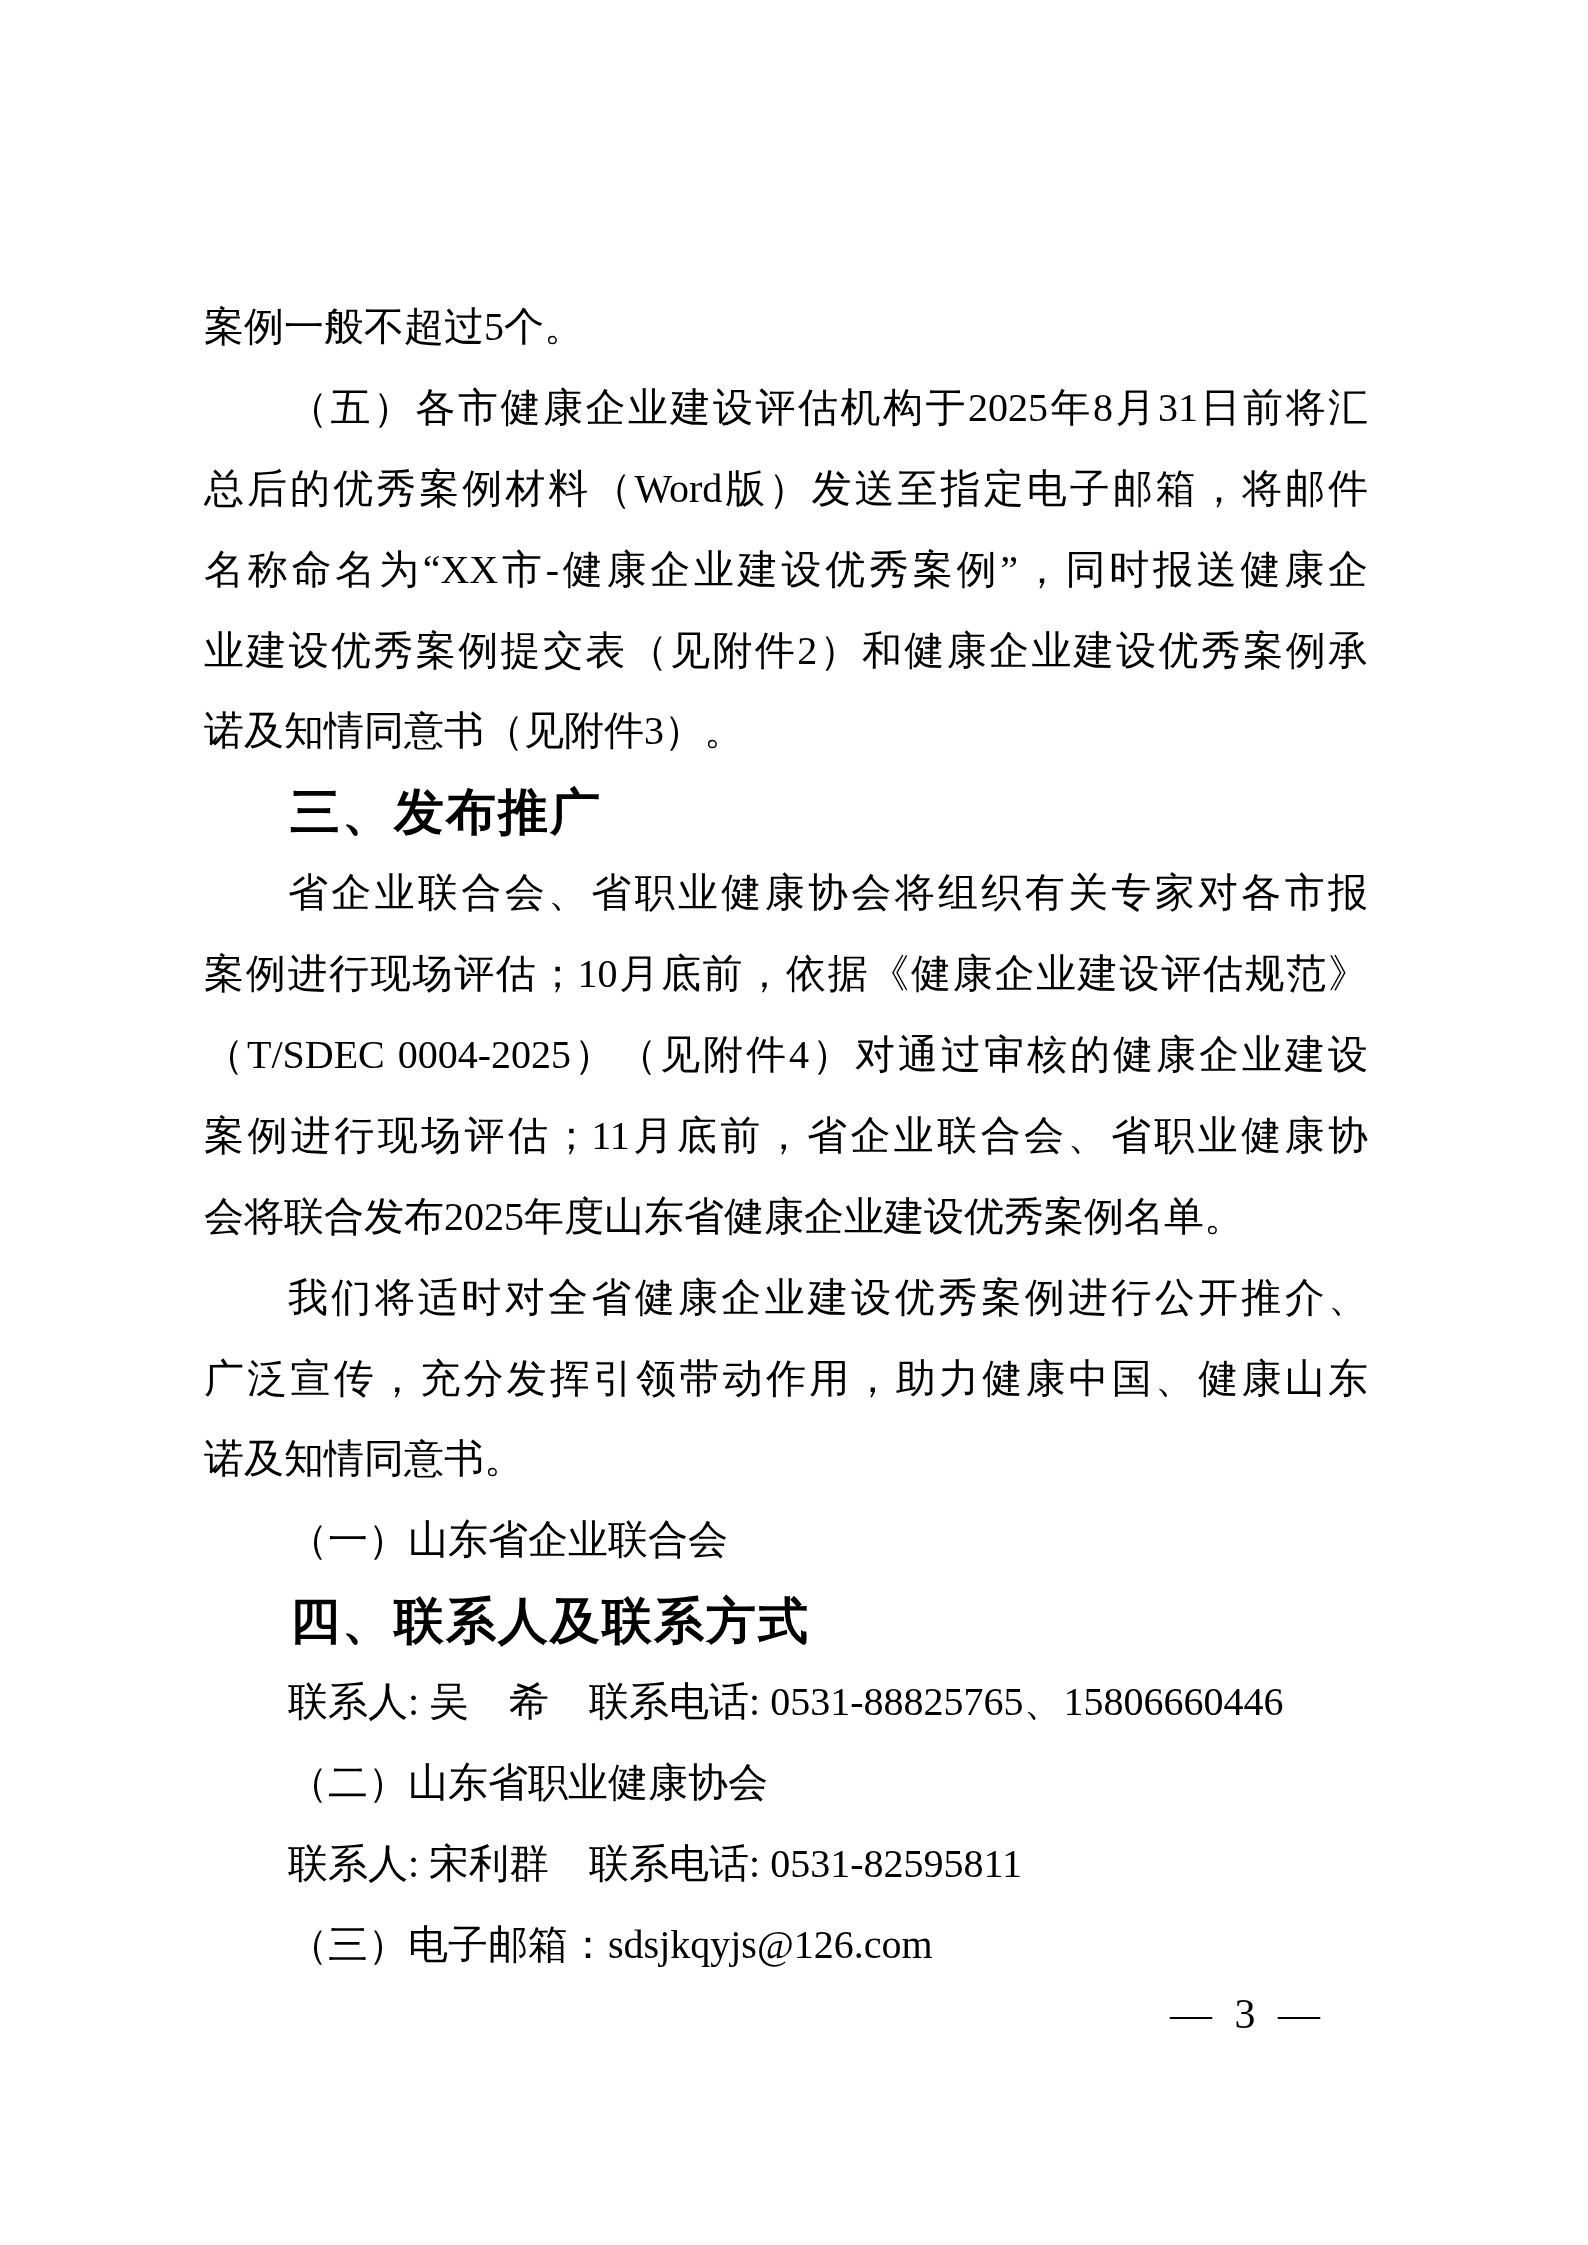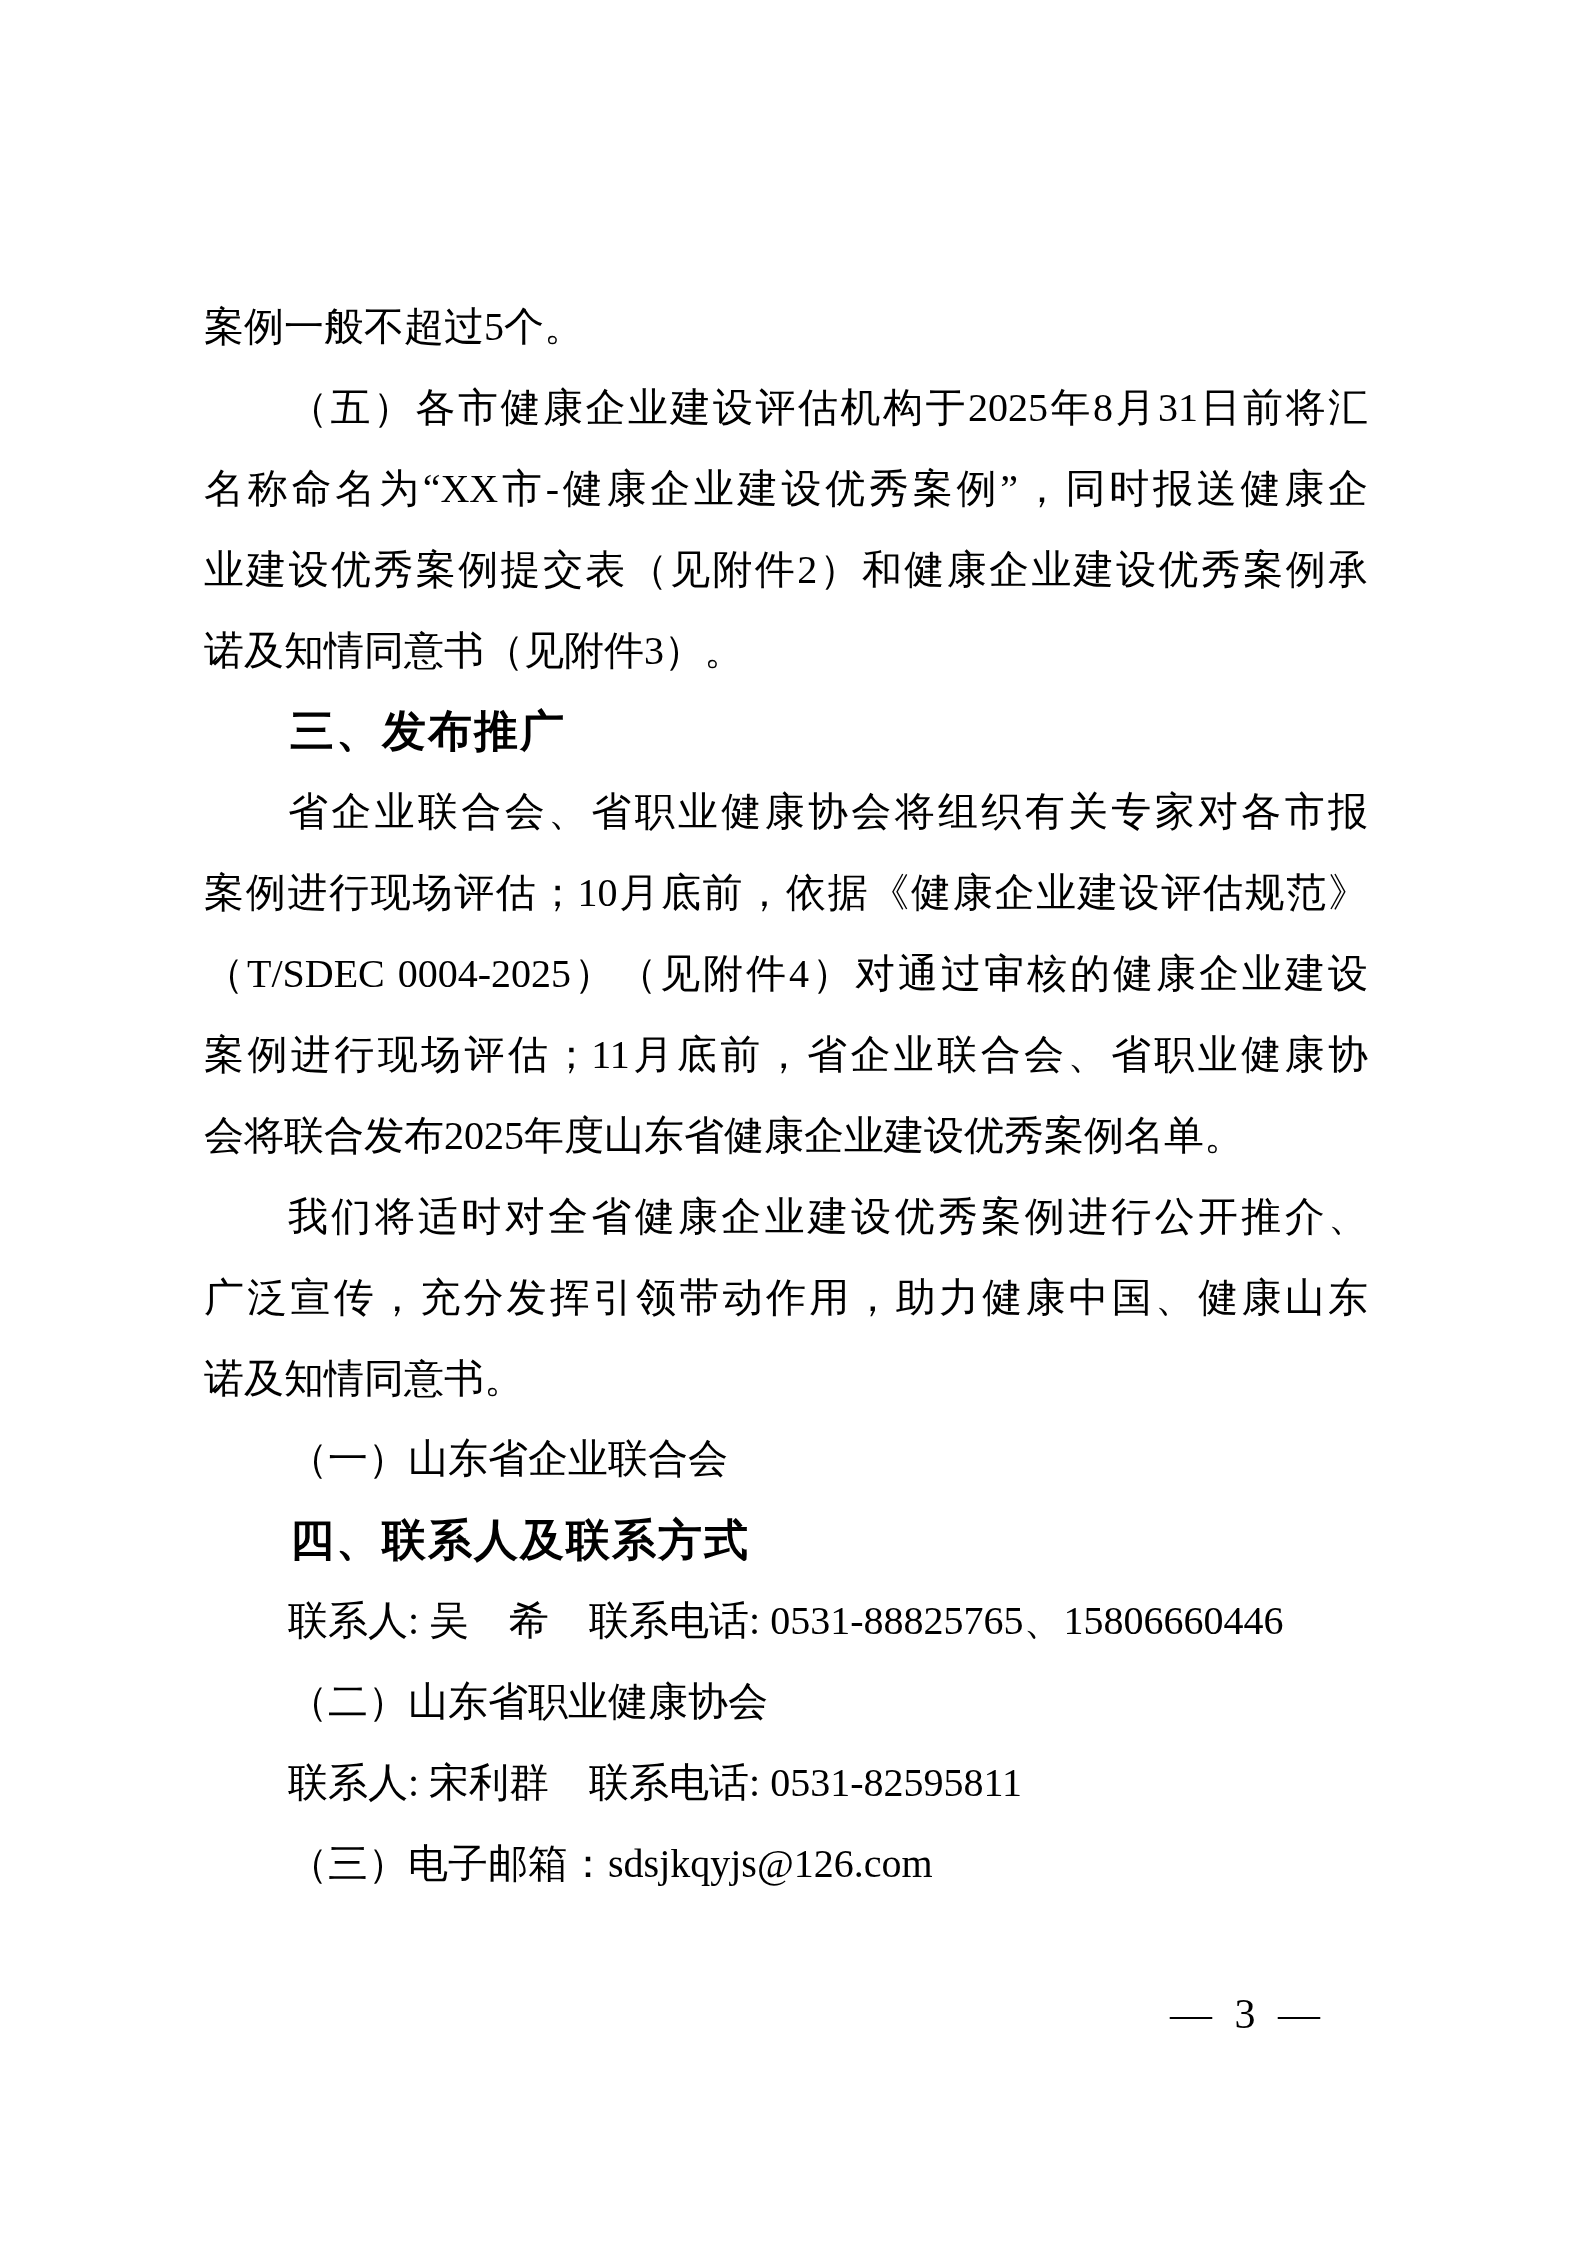--- a/index.html
+++ b/index.html
@@ -28,41 +28,42 @@
   }
   .l-ind { text-indent: 84px; }
   .l-just {
     text-align: justify;
     text-align-last: justify;
     text-justify: inter-character;
   }
   .l-head {
     font-family: "Liberation Sans", "DejaVu Sans", sans-serif;
     font-weight: 700;
-    font-size: 44px;
+    font-size: 50px;
     text-indent: 86px;
     letter-spacing: 2px;
   }
   .page-number {
     position: absolute;
     top: 1990px;
     right: 262px;
     font-family: "Liberation Serif", "DejaVu Serif", serif;
     font-size: 42px;
     letter-spacing: 6px;
     white-space: nowrap;
   }
 </style>
 </head>
 <body>
 
 <div class="page">
   <main class="content">
     <div class="line">案例一般不超过5个。</div>
     <div class="line l-ind l-just">（五）各市健康企业建设评估机构于2025年8月31日前将汇</div>
+    <div class="line l-just">总后的优秀案例材料（Word版）发送至指定电子邮箱，将邮件</div>
     <div class="line l-just">名称命名为“XX市-健康企业建设优秀案例”，同时报送健康企</div>
     <div class="line l-just">业建设优秀案例提交表（见附件2）和健康企业建设优秀案例承</div>
     <div class="line">诺及知情同意书（见附件3）。</div>
     <div class="line l-head">三、发布推广</div>
     <div class="line l-ind l-just">省企业联合会、省职业健康协会将组织有关专家对各市报</div>
     <div class="line l-just">案例进行现场评估；10月底前，依据《健康企业建设评估规范》</div>
     <div class="line l-just">（T/SDEC 0004-2025）（见附件4）对通过审核的健康企业建设</div>
     <div class="line l-just">案例进行现场评估；11月底前，省企业联合会、省职业健康协</div>
     <div class="line">会将联合发布2025年度山东省健康企业建设优秀案例名单。</div>
     <div class="line l-ind l-just">我们将适时对全省健康企业建设优秀案例进行公开推介、</div>

